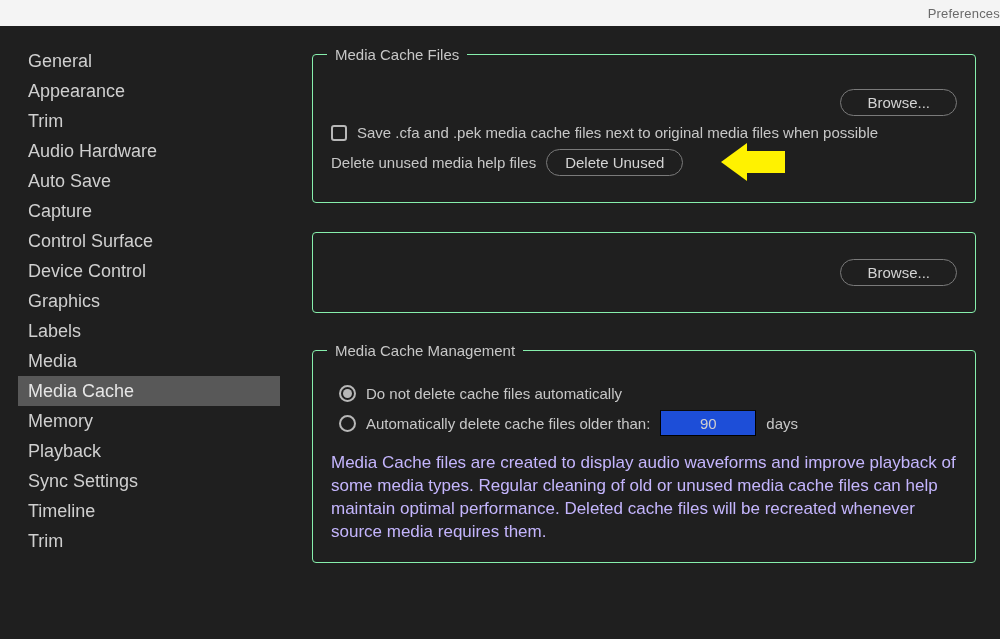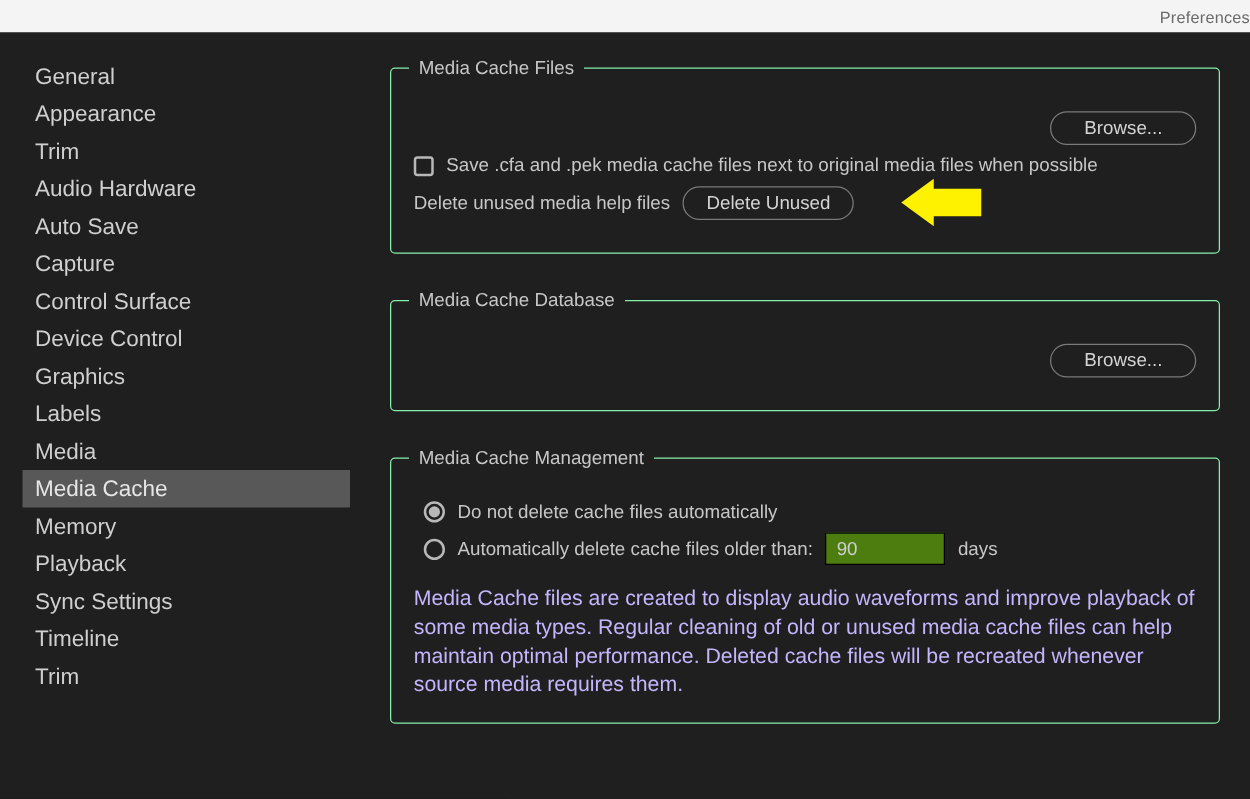--- a/index.html
+++ b/index.html
@@ -90,28 +90,29 @@
     display: inline-flex;
     align-items: center; justify-content: center;
     flex: 0 0 auto;
   }
   .radio.checked::after {
     content: "";
     width: 9px; height: 9px; border-radius: 50%;
     background: #b8b8b8;
   }
   .num-input {
-    background: #4d7c0f;
+    background: #1d4ed8;
     border: 1px solid #000;
     border-top-color: #0a0a0a;
     color: #cfcfcf;
     font-size: 15px;
     width: 96px;
     height: 26px;
     padding: 2px 8px;
+    text-align: center;
   }
   .unit { color: #c7c7c7; font-size: 15px; }
   .desc {
     font-size: 17px;
     line-height: 1.35;
     color: #c4b5fd;
     margin-top: 16px;
   }
   
   .callout-arrow {
@@ -214,21 +215,20 @@
         <span>Delete unused media help files</span>
         <button class="btn" style="padding:4px 18px;">Delete Unused</button>
         <span class="callout-arrow" style="left:390px; top:-6px; width:64px; height:38px;">
           <span class="head"></span>
             <span class="shaft"></span>
         </span>
       </div>
     </fieldset>
 
     <fieldset class="group">
-      <legend>Media Cache Database</legend>
       <div class="row right">
         <button class="btn">Browse...</button>
       </div>
     </fieldset>
 
     <fieldset class="group">
       <legend>Media Cache Management</legend>
 
       <div class="row" style="margin-left:8px;">
         <span class="radio checked"></span>

